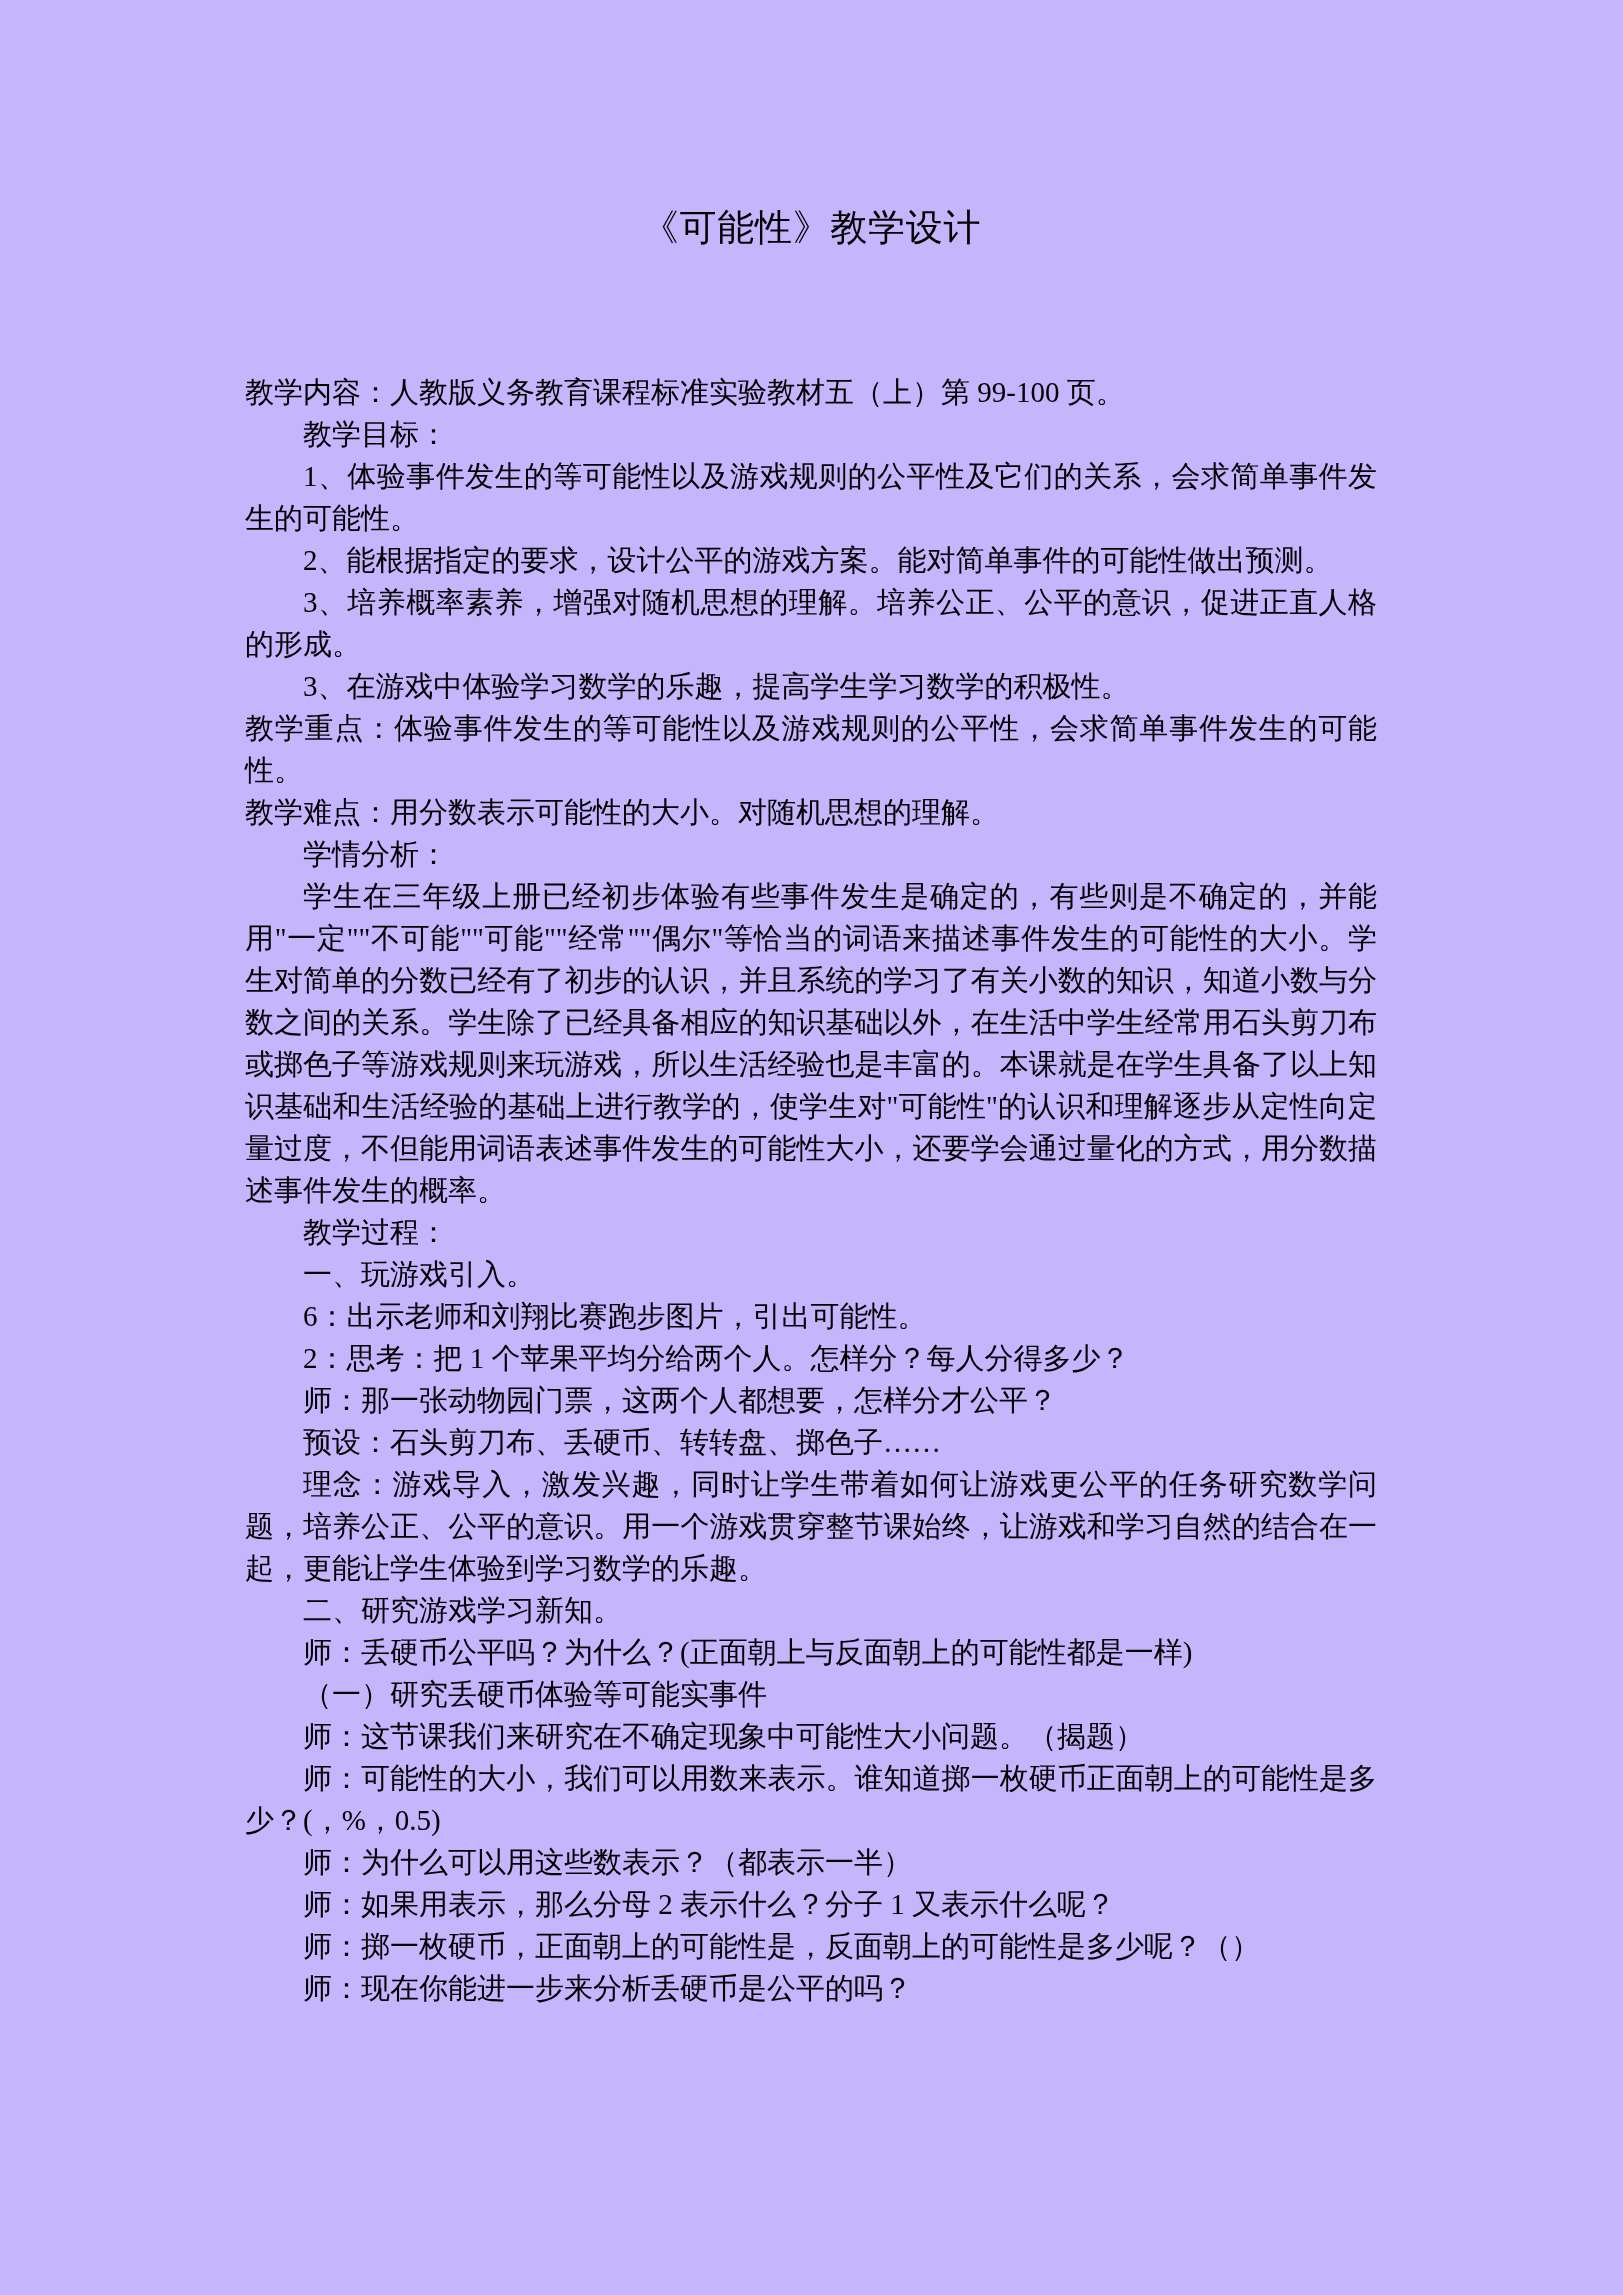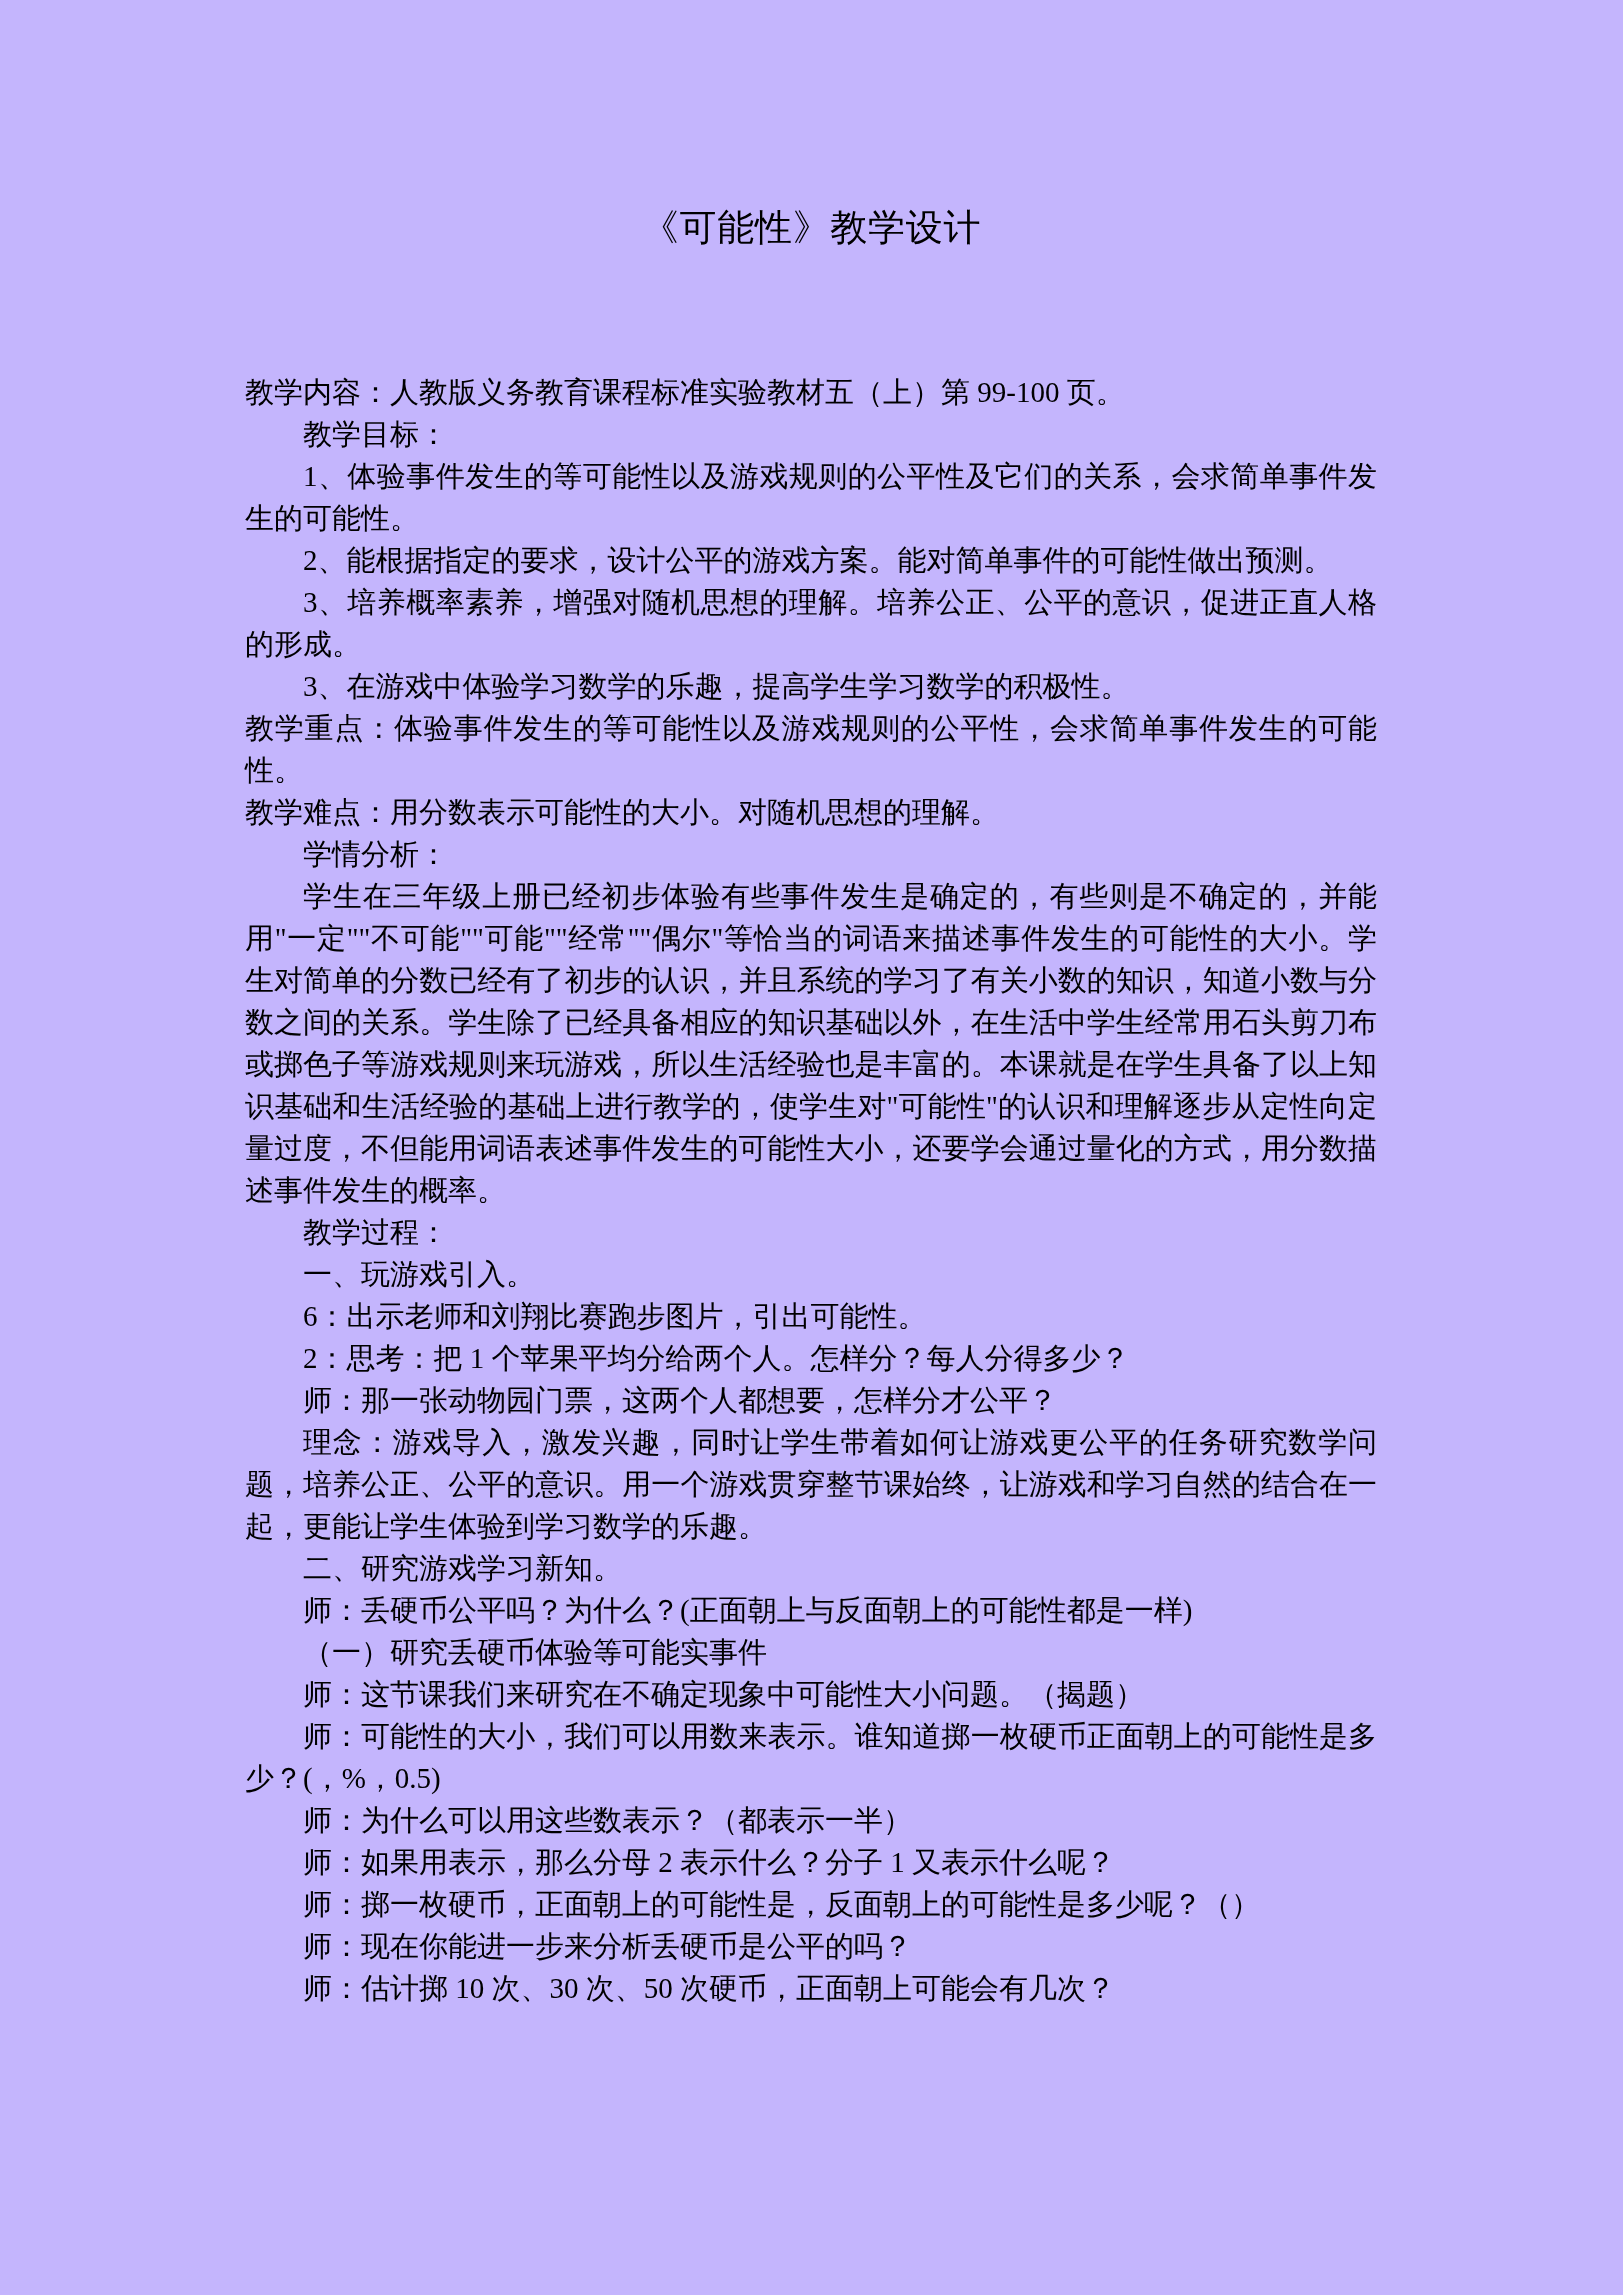--- a/index.html
+++ b/index.html
@@ -61,26 +61,26 @@
       <p class="para indent">3、在游戏中体验学习数学的乐趣，提高学生学习数学的积极性。</p>
       <p class="para">教学重点：体验事件发生的等可能性以及游戏规则的公平性，会求简单事件发生的可能性。</p>
       <p class="para">教学难点：用分数表示可能性的大小。对随机思想的理解。</p>
       <p class="para indent">学情分析：</p>
       <p class="para indent">学生在三年级上册已经初步体验有些事件发生是确定的，有些则是不确定的，并能用"一定""不可能""可能""经常""偶尔"等恰当的词语来描述事件发生的可能性的大小。学生对简单的分数已经有了初步的认识，并且系统的学习了有关小数的知识，知道小数与分数之间的关系。学生除了已经具备相应的知识基础以外，在生活中学生经常用石头剪刀布或掷色子等游戏规则来玩游戏，所以生活经验也是丰富的。本课就是在学生具备了以上知识基础和生活经验的基础上进行教学的，使学生对"可能性"的认识和理解逐步从定性向定量过度，不但能用词语表述事件发生的可能性大小，还要学会通过量化的方式，用分数描述事件发生的概率。</p>
       <p class="para indent">教学过程：</p>
       <p class="para indent">一、玩游戏引入。</p>
       <p class="para indent">6：出示老师和刘翔比赛跑步图片，引出可能性。</p>
       <p class="para indent">2：思考：把 1 个苹果平均分给两个人。怎样分？每人分得多少？</p>
       <p class="para indent">师：那一张动物园门票，这两个人都想要，怎样分才公平？</p>
+      <p class="para indent">预设：石头剪刀布、丢硬币、转转盘、掷色子……</p>
       <p class="para indent">理念：游戏导入，激发兴趣，同时让学生带着如何让游戏更公平的任务研究数学问题，培养公正、公平的意识。用一个游戏贯穿整节课始终，让游戏和学习自然的结合在一起，更能让学生体验到学习数学的乐趣。</p>
       <p class="para indent">二、研究游戏学习新知。</p>
       <p class="para indent">师：丢硬币公平吗？为什么？(正面朝上与反面朝上的可能性都是一样)</p>
       <p class="para indent">（一）研究丢硬币体验等可能实事件</p>
       <p class="para indent">师：这节课我们来研究在不确定现象中可能性大小问题。（揭题）</p>
       <p class="para indent">师：可能性的大小，我们可以用数来表示。谁知道掷一枚硬币正面朝上的可能性是多少？(，%，0.5)</p>
       <p class="para indent">师：为什么可以用这些数表示？（都表示一半）</p>
       <p class="para indent">师：如果用表示，那么分母 2 表示什么？分子 1 又表示什么呢？</p>
       <p class="para indent">师：掷一枚硬币，正面朝上的可能性是，反面朝上的可能性是多少呢？（）</p>
       <p class="para indent">师：现在你能进一步来分析丢硬币是公平的吗？</p>
-      <p class="para indent">师：估计掷 10 次、30 次、50 次硬币，正面朝上可能会有几次？</p>
     </div>
 </div>
 
 
 </body></html>

